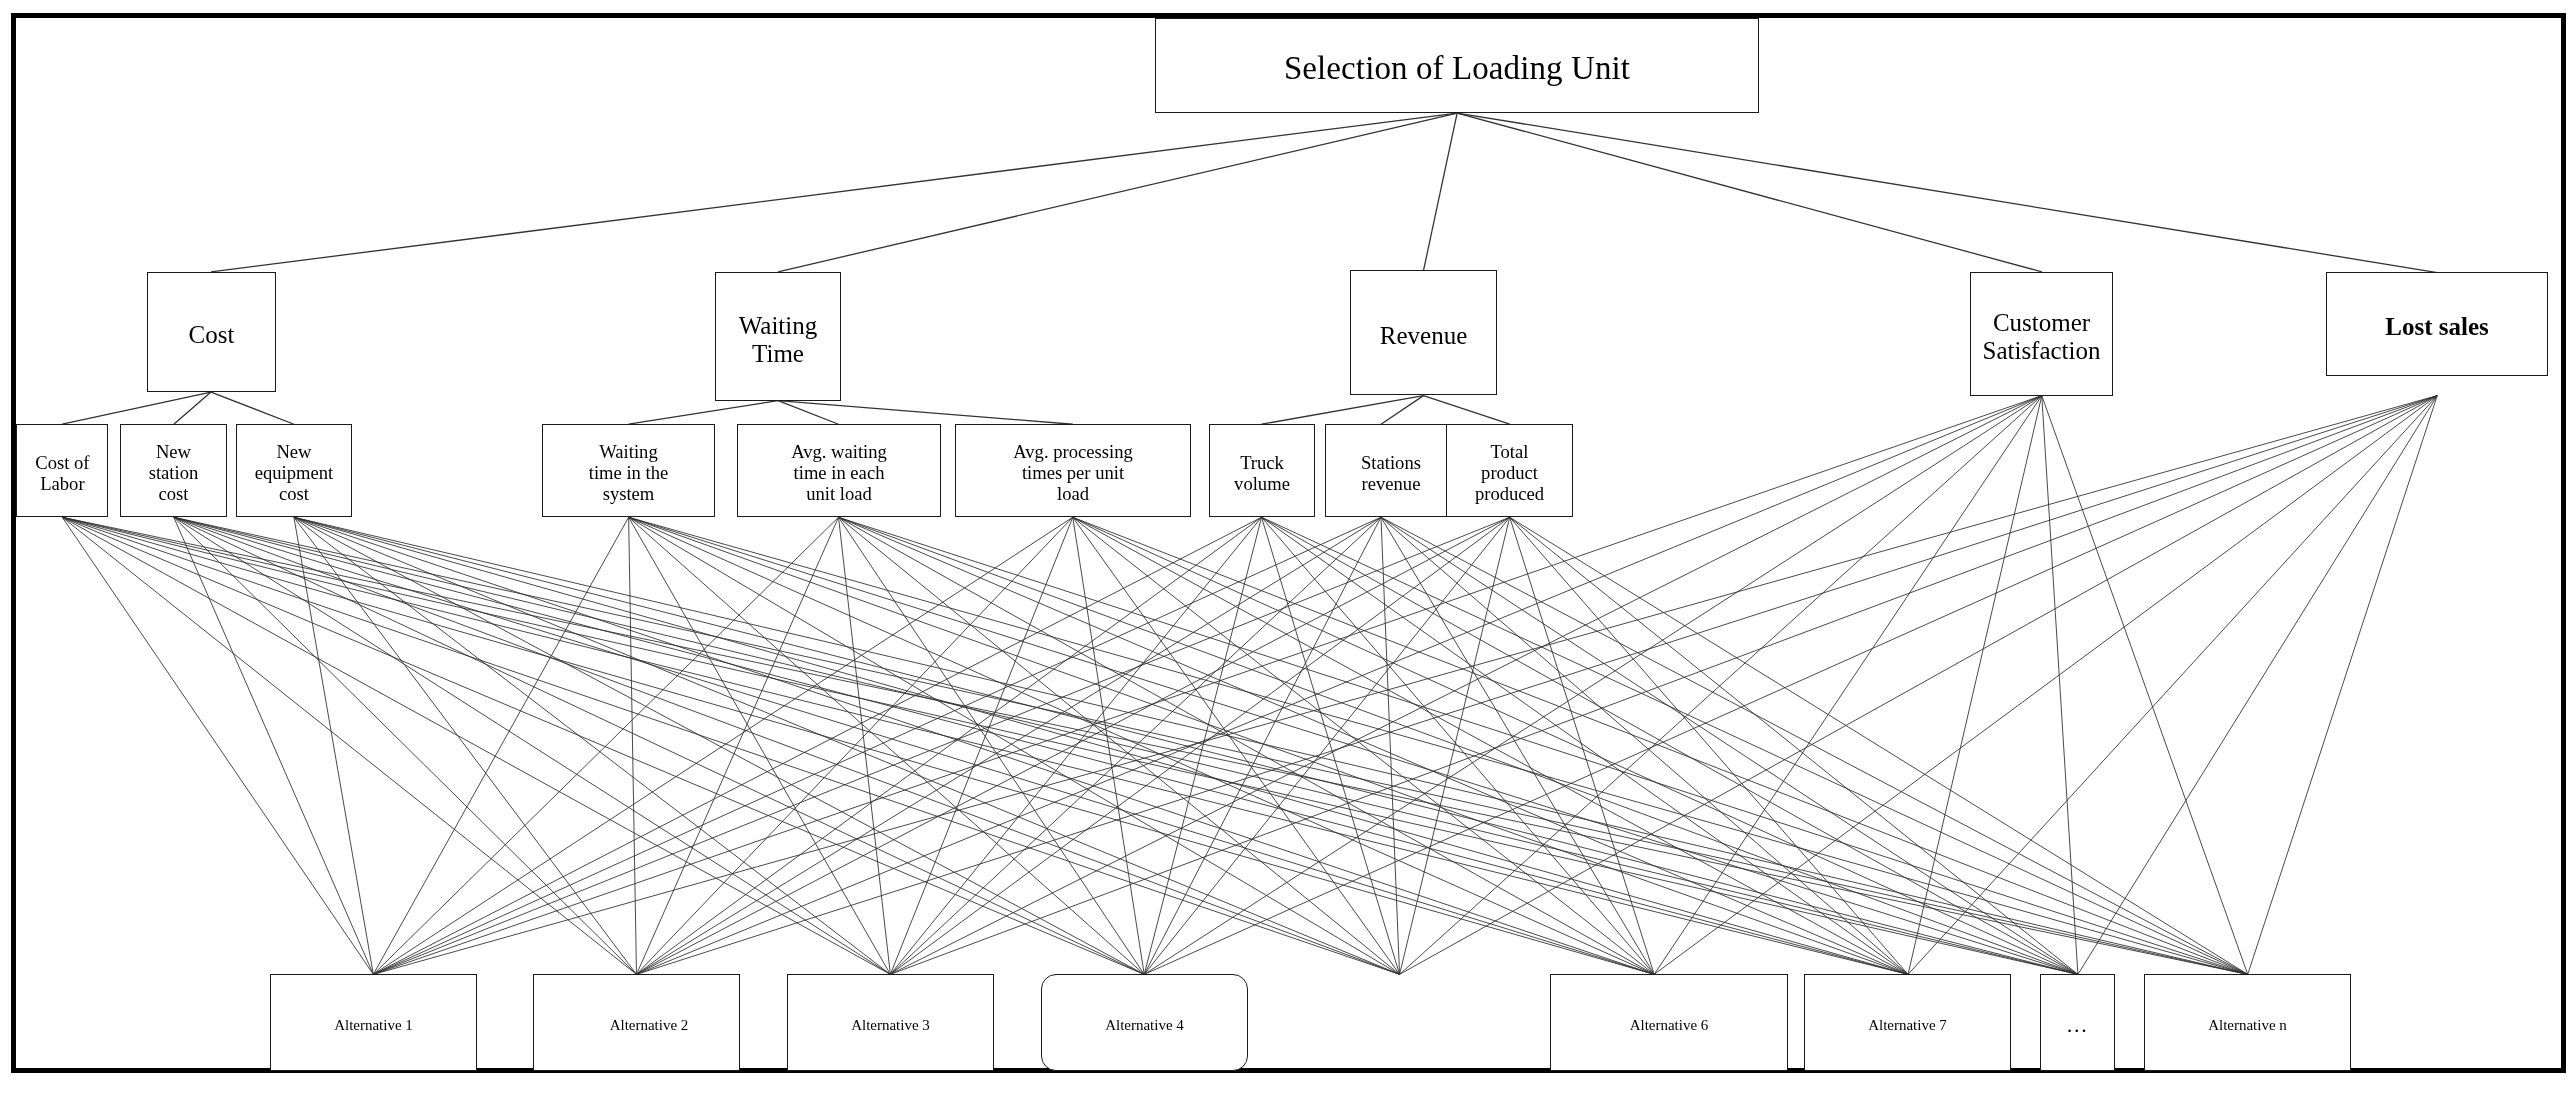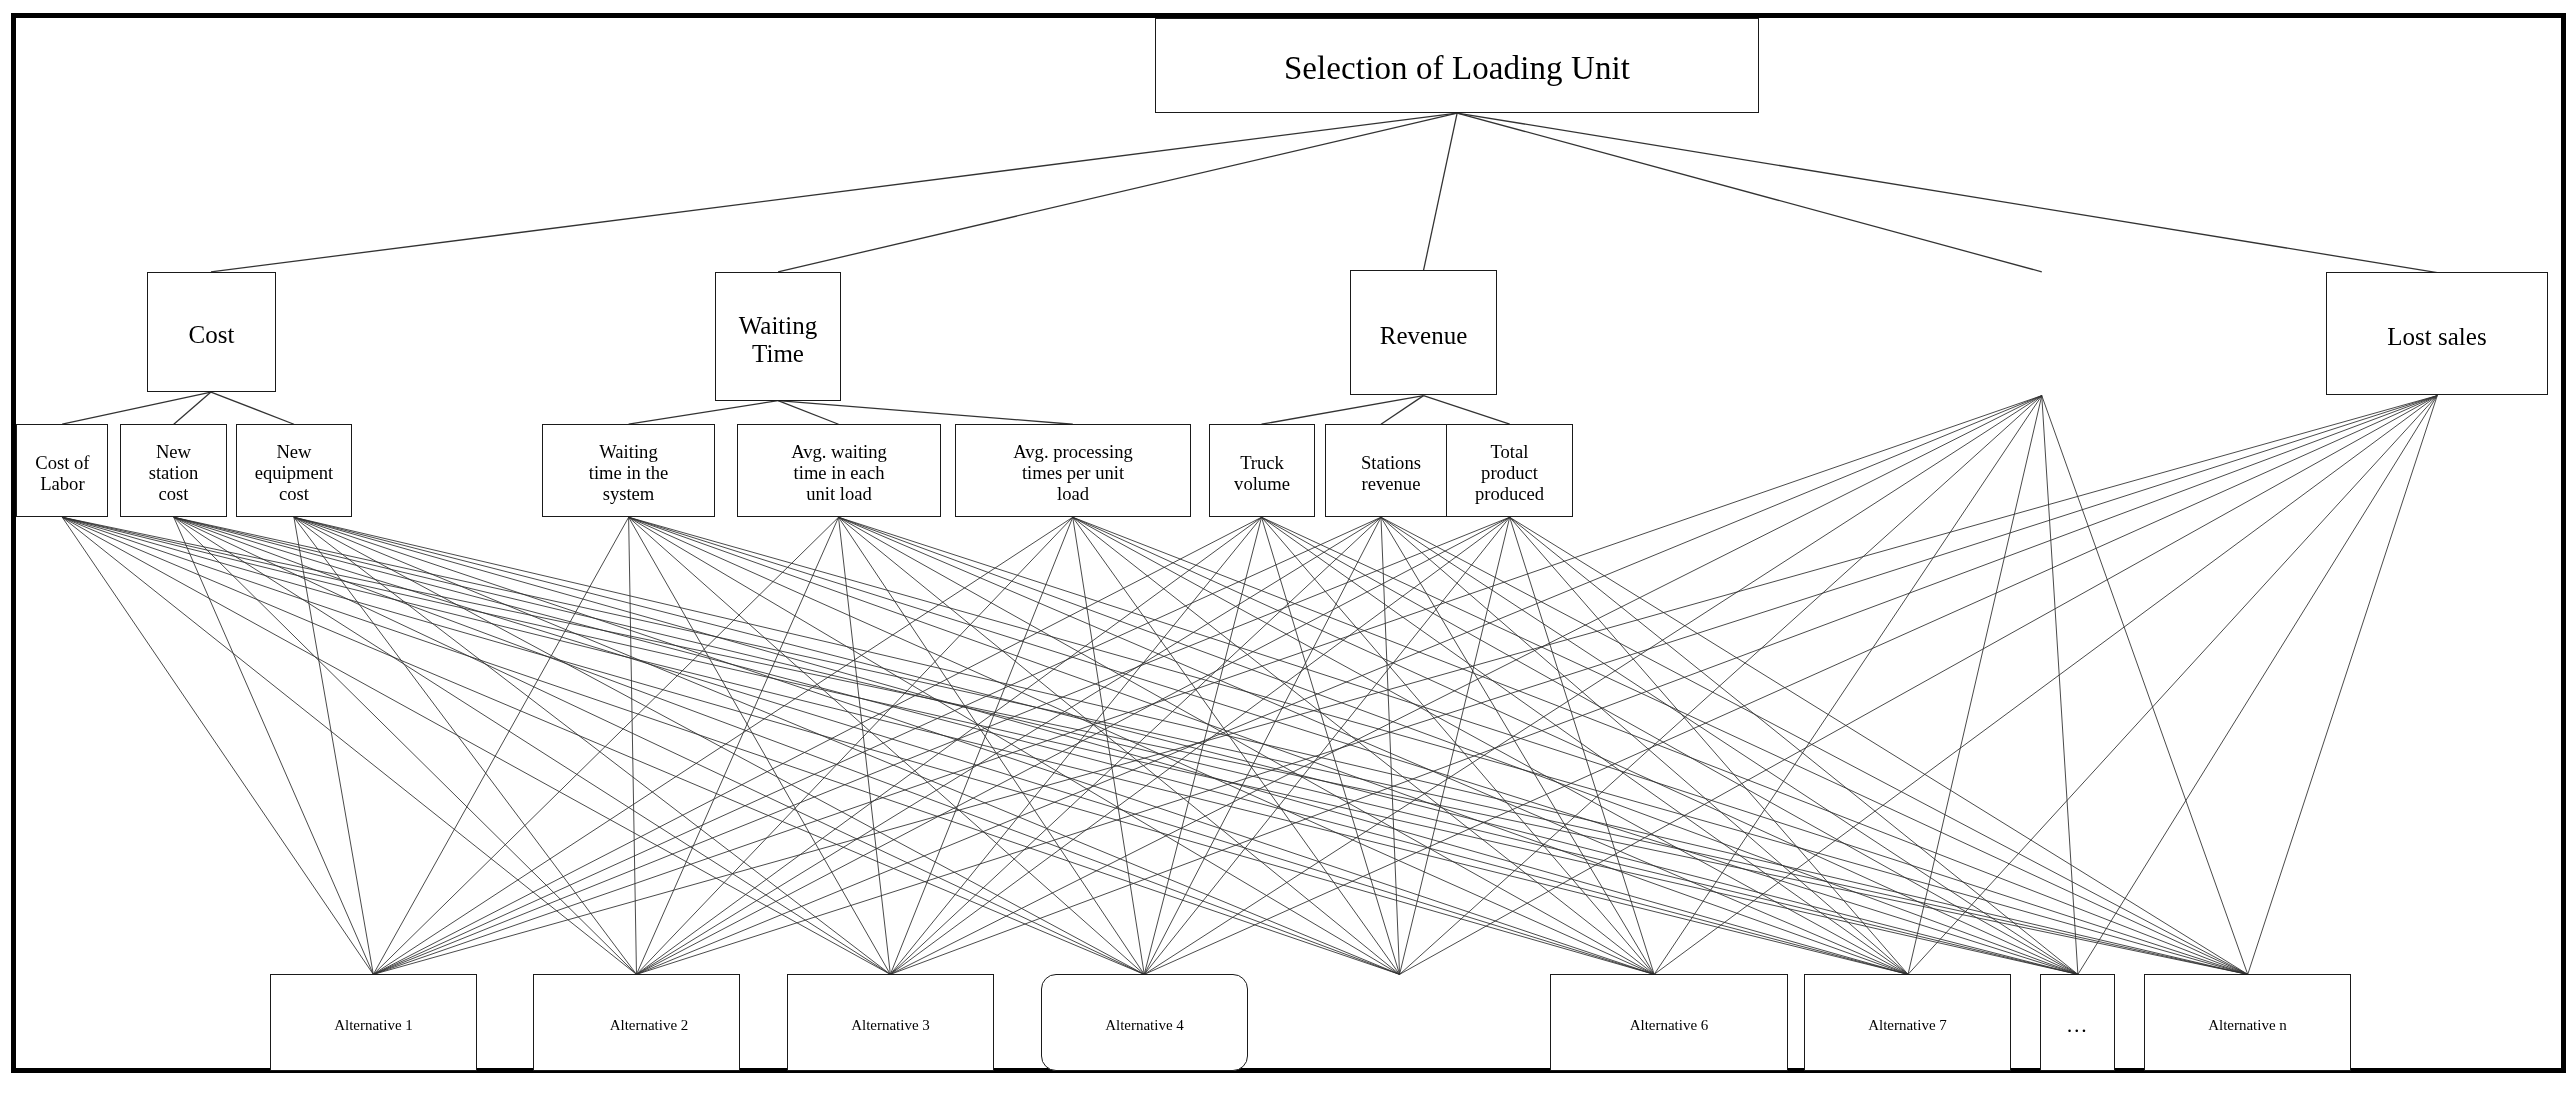--- a/index.html
+++ b/index.html
@@ -147,21 +147,24 @@
 
   <div class="node crit" style="left:147px;top:272px;width:129px;height:120px;">
     <span>Cost</span>
   </div>
   <div class="node crit" style="left:715px;top:272px;width:126px;height:129px;">
     <span>Waiting<br>Time</span>
   </div>
   <div class="node crit" style="left:1350px;top:270px;width:147px;height:125px;">
     <span>Revenue</span>
   </div>
-  <div class="node crit" style="left:2326px;top:272px;width:222px;height:123px;">
+  <div class="node crit" style="left:1970px;top:272px;width:143px;height:124px;">
+    <span>Customer<br>Satisfaction</span>
+  </div>
+  <div class="node crit" style="left:2326px;top:272px;width:222px;height:104px;font-weight:bold;">
     <span>Lost sales</span>
   </div>
 
   <div class="node sub" style="left:16.4px;top:424px;width:92px;height:93px;">
     <span>Cost of<br>Labor</span>
   </div>
   <div class="node sub" style="left:120px;top:424px;width:107px;height:93px;">
     <span>New<br>station<br>cost</span>
   </div>
   <div class="node sub" style="left:236px;top:424px;width:116px;height:93px;">

